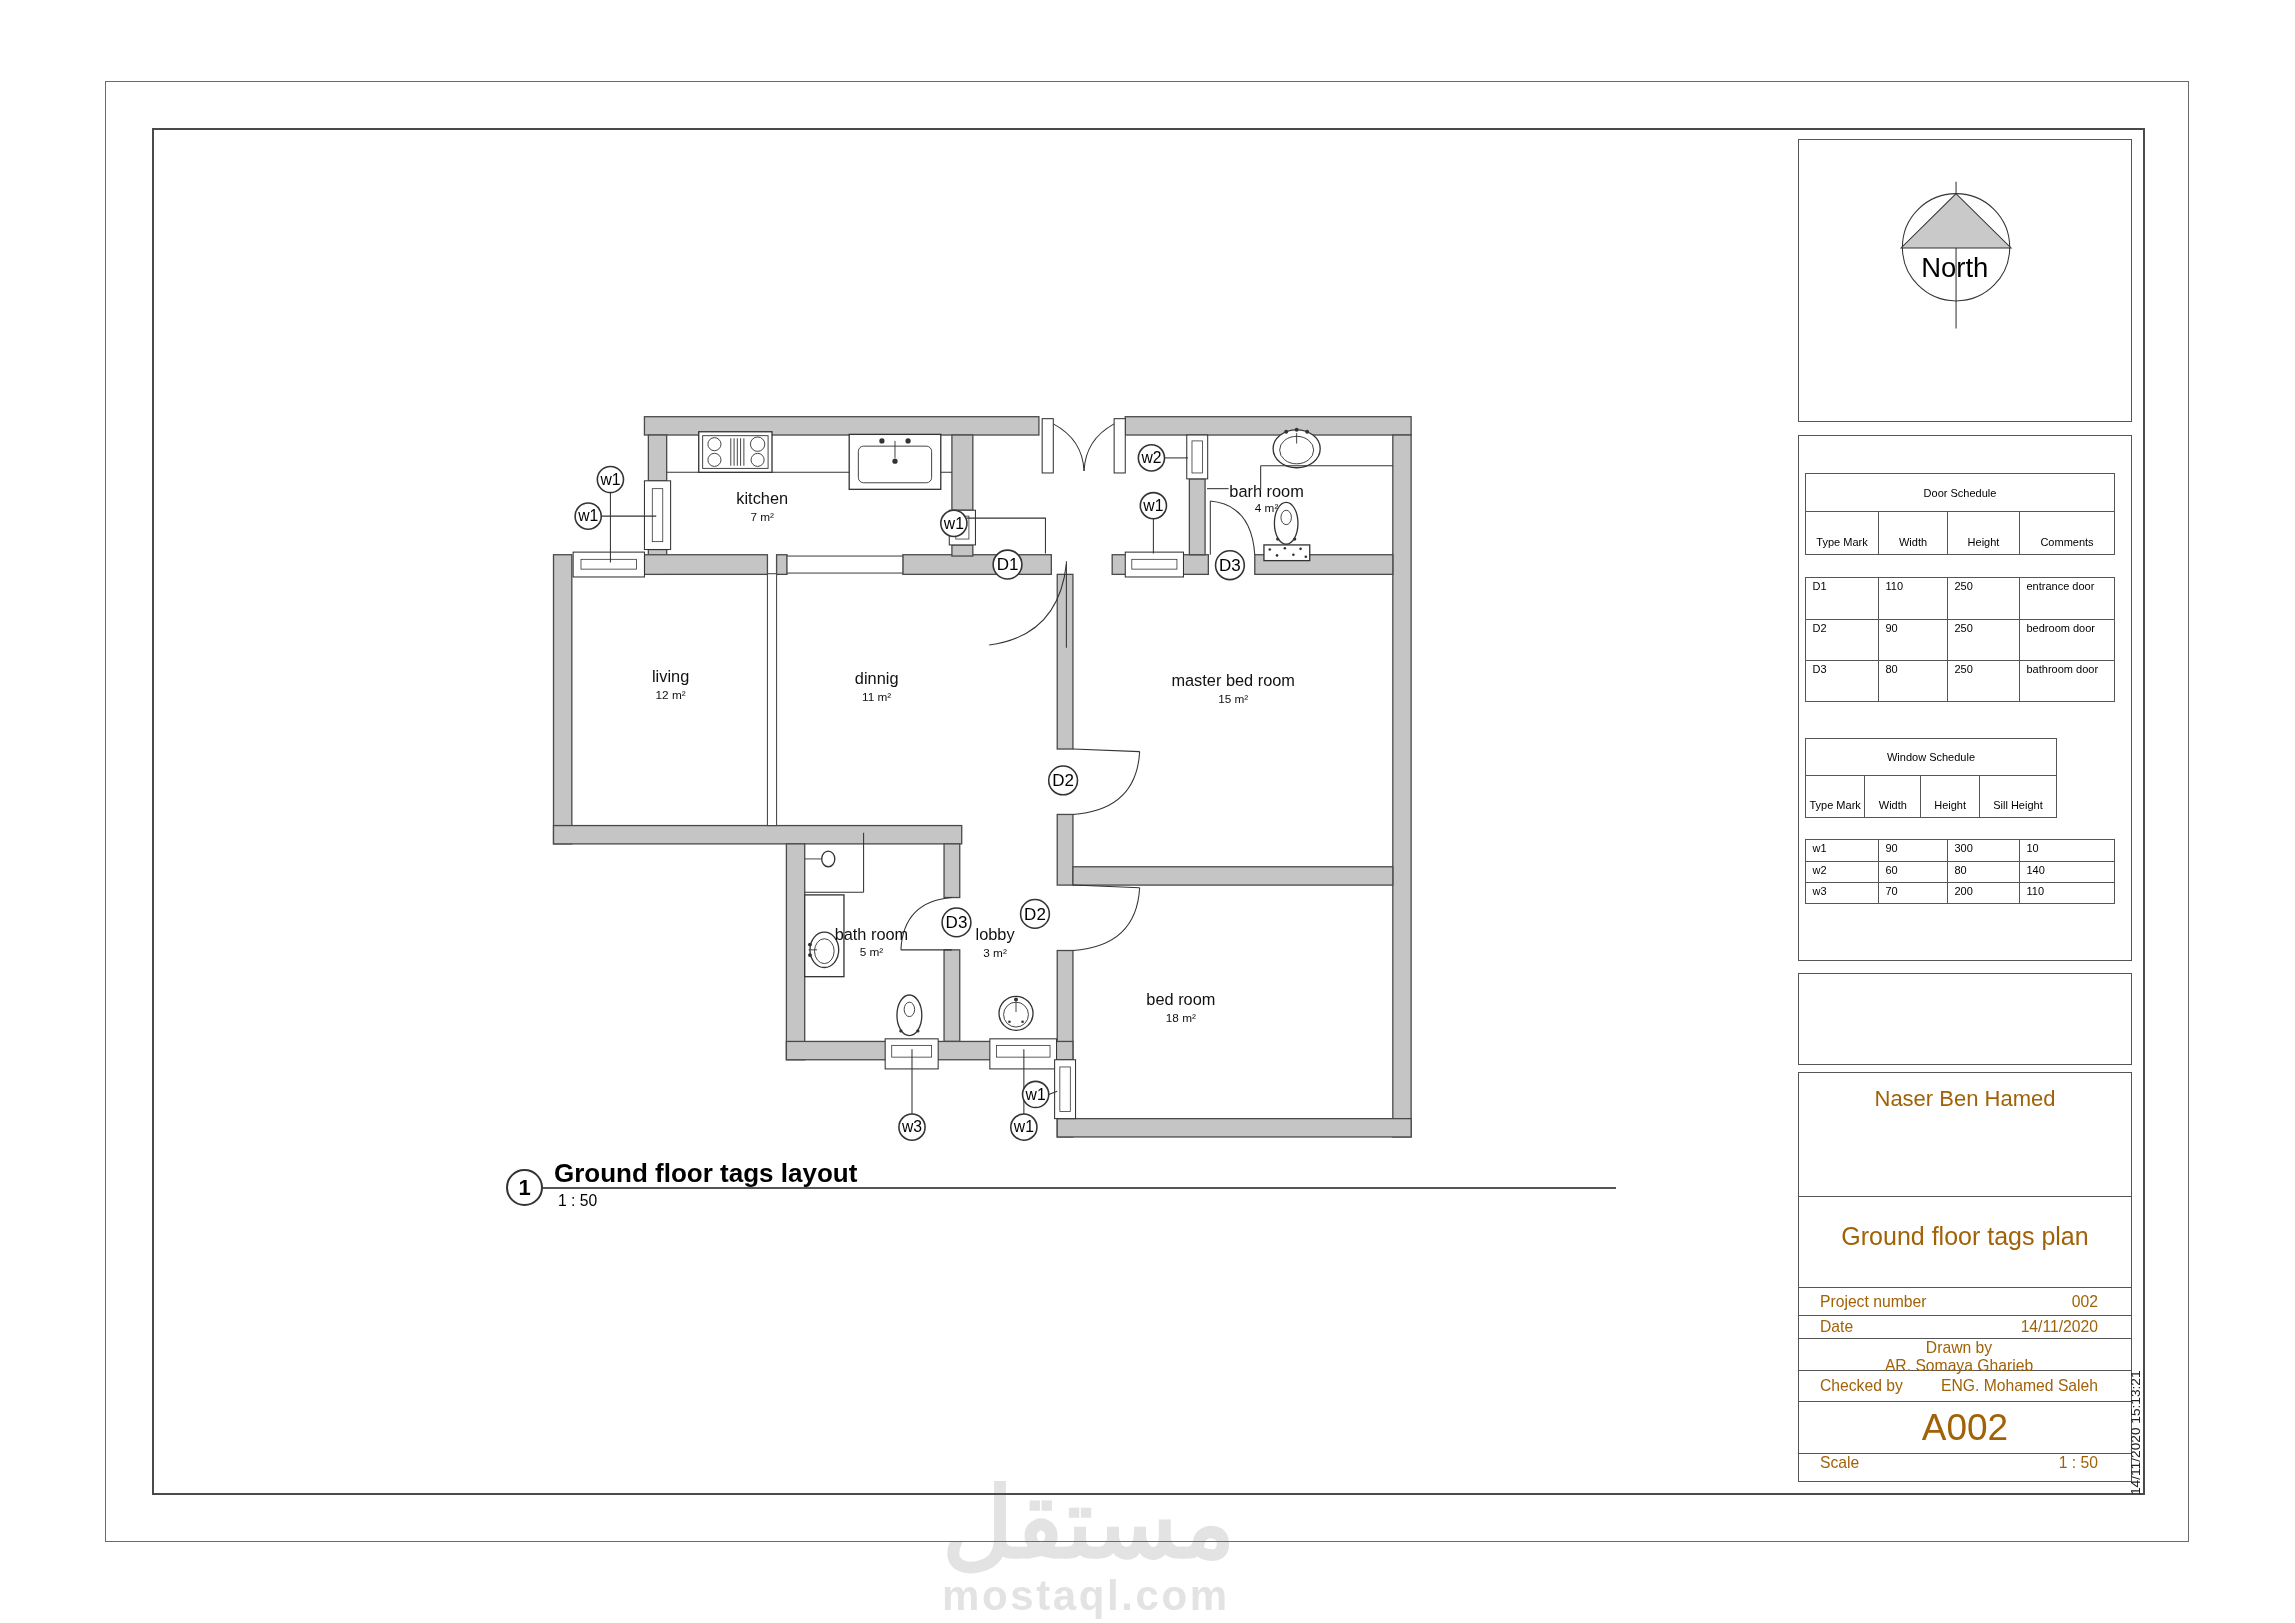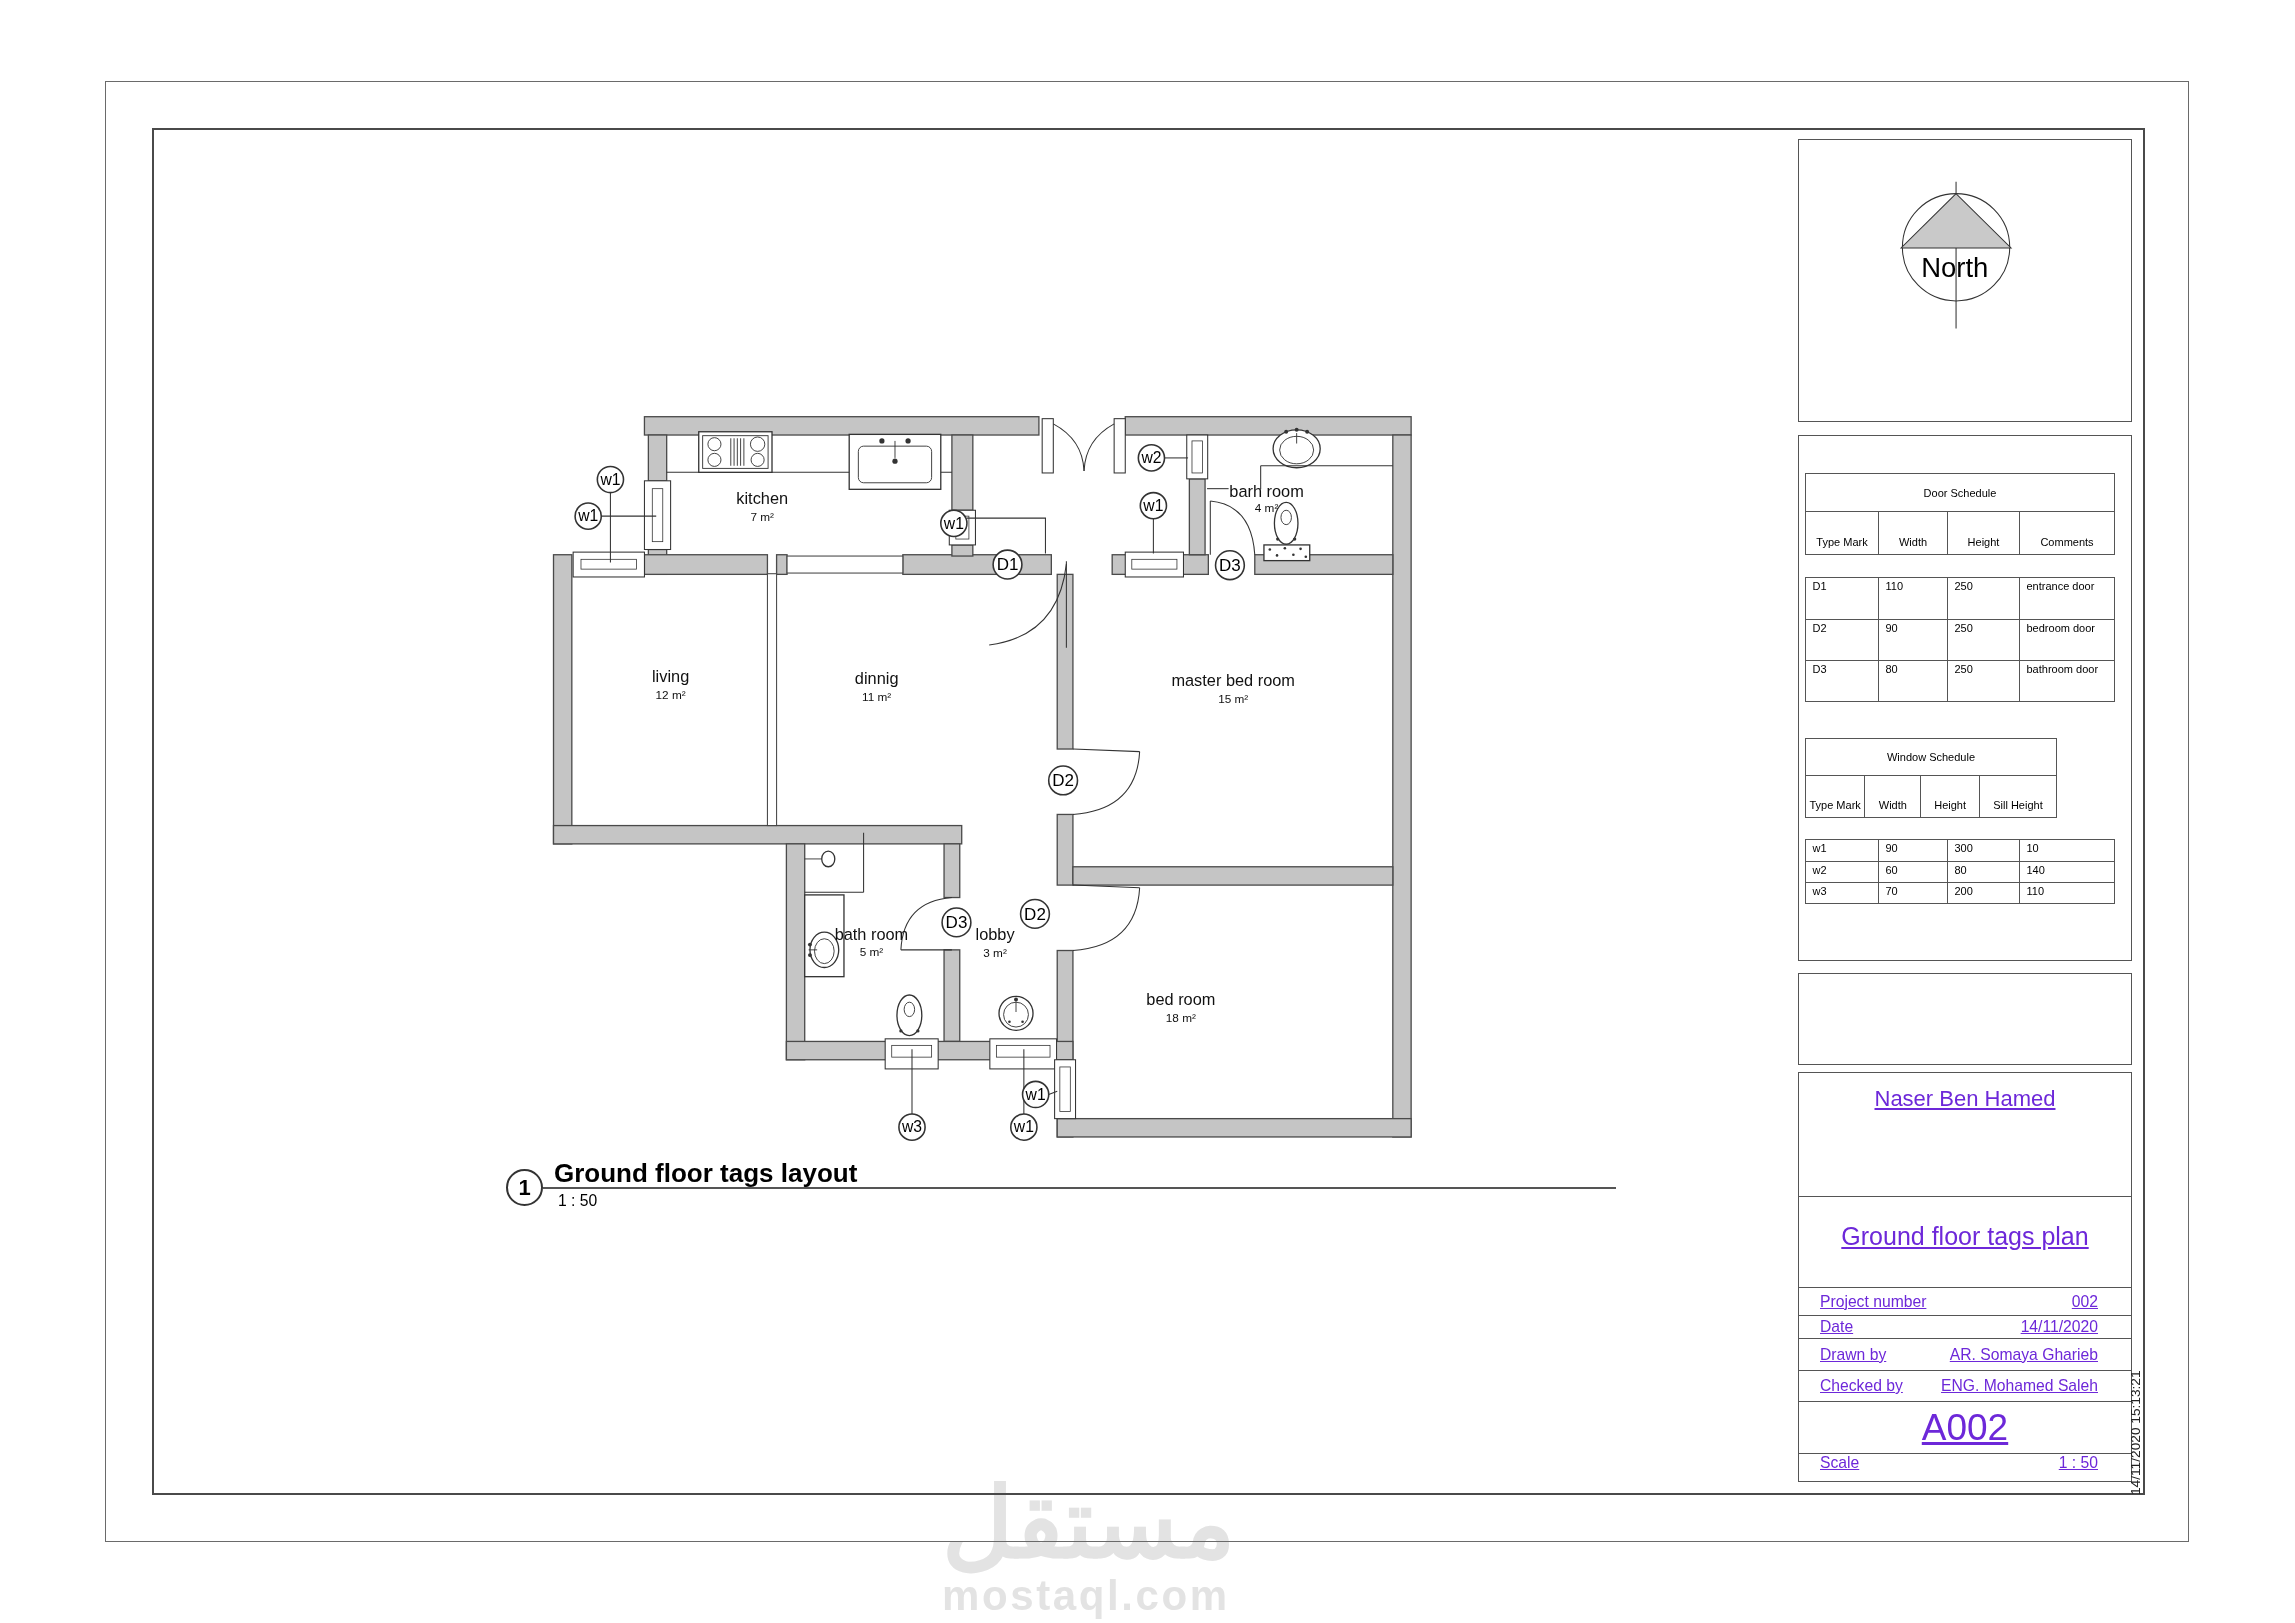--- a/index.html
+++ b/index.html
@@ -36,28 +36,28 @@
   .door-head .sch-cols{ height:42px; }
   .door-data{ left:1805px; top:577px; width:310px; }
   .door-data .sch-row{ height:41px; }
   .win-head{ left:1805px; top:738px; width:252px; }
   .win-head .sch-title{ height:37px; }
   .win-head .sch-cols{ height:41px; }
   .win-data{ left:1805px; top:839px; width:310px; }
   .win-data .sch-row{ height:21px; }
   .cw1{ width:72px; } .cw2{ width:69px; } .cw3{ width:72px; } .cw4{ width:95px; }
   
-  .info-box{ font-size:15.7px; color:#6d28d9;text-decoration:underline; }
+  .info-box{ font-size:15.7px; color:#a16207; }
   .info-owner{ height:124px; border-bottom:1.3px solid #555; text-align:center; }
   .owner-name{ font-size:22px; padding-top:13px; }
   .project-name{ font-size:22px; padding-top:38px; }
   .info-sheetname{ height:90px; text-align:center; font-size:25px; padding-top:25px; }
   .info-row{ display:flex; justify-content:space-between; align-items:center;
      padding:0 33px 0 21px; border-top:1.3px solid #555; }
-  .r-pn{ height:28px; } .r-date{ height:23px; } .r-drawn{ height:32px; } .r-checked{ height:31px; }
+  .r-pn{ height:28px; } .r-date{ height:23px; } .r-drawn{ height:32px;flex-direction:column; } .r-checked{ height:31px; }
   .info-a002{ height:52px; border-top:1.3px solid #555; display:flex; align-items:center; justify-content:center;
      font-size:37px; }
   .info-scale{ height:18px; }
   
   .view-circle{ position:absolute; left:506px; top:1169px; width:37px; height:37px; border:2px solid #333;
      border-radius:50%; display:flex; align-items:center; justify-content:center;
      font-size:22px; font-weight:bold; background:#fff; z-index:3; }
   .view-title{ position:absolute; left:554px; top:1158px; font-size:26px; font-weight:bold; color:#000; z-index:3; }
   .view-line{ position:absolute; left:543px; top:1187px; width:1073px; height:2px; background:#555; z-index:3; }
   .view-scale{ position:absolute; left:558px; top:1192px; font-size:15.7px; color:#000; z-index:3; }

